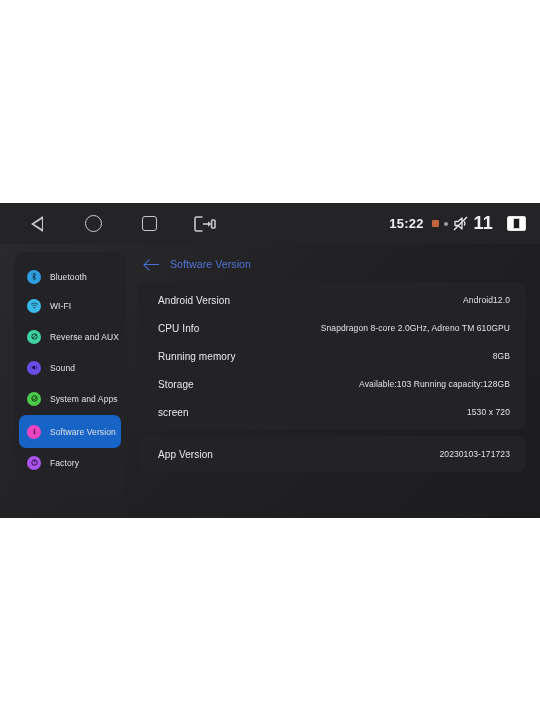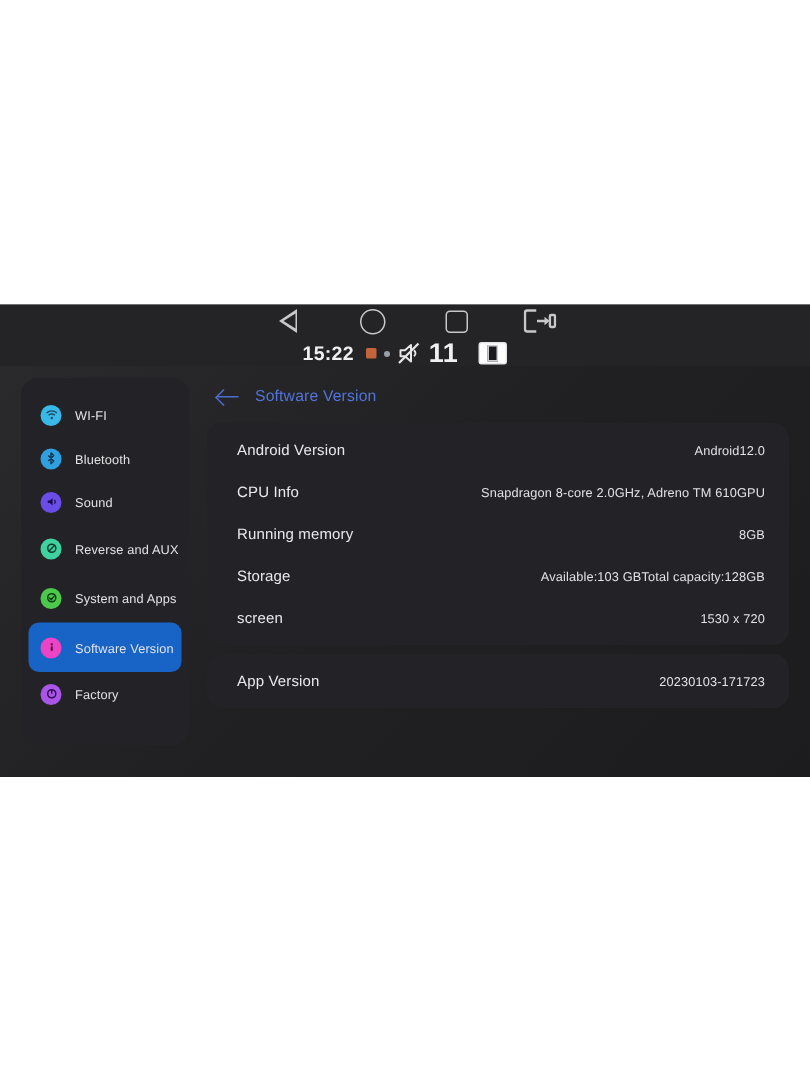--- a/index.html
+++ b/index.html
@@ -31,21 +31,20 @@
     position: absolute;
     left: 0; top: 0;
     width: 540px;
     height: 41px;
     background: #242427;
     display: flex;
     align-items: center;
     justify-content: space-between;
     padding: 0 14px;
     box-sizing: border-box;
-    flex-direction: column;
   }
   #navicons {
     display: flex;
     align-items: center;
     gap: 34px;
     padding-left: 12px;
   }
   .navbtn {
     width: 22px;
     height: 22px;
@@ -286,58 +285,58 @@
       <span class="s-vol">11</span>
       <span class="s-batt"></span>
     </div>
   </div>
 
   <div id="appbody">
 
     <div id="sidebar">
 
       <div class="side-item">
+        <span class="side-icon" style="background:#2f9fe0;">
+          <svg width="8" height="9" viewBox="0 0 8 10">
+              <path d="M2 3 L6 7 L4 9 V1 L6 3 L2 7" fill="none" stroke="#10374f" stroke-width="1" stroke-linejoin="round"></path>
+            </svg>
+        </span>
+        <span class="side-label">Bluetooth</span>
+      </div>
+
+      <div class="side-item">
         <span class="side-icon" style="background:#39b9e8;">
           <svg width="9" height="9" viewBox="0 0 10 10">
               <path d="M1.2 3.6 Q5 0.7 8.8 3.6" fill="none" stroke="#1b4a66" stroke-width="1"></path>
               <path d="M2.6 5.4 Q5 3.5 7.4 5.4" fill="none" stroke="#1b4a66" stroke-width="1"></path>
               <circle cx="5" cy="7.4" r="0.9" fill="#1b4a66"></circle>
             </svg>
         </span>
         <span class="side-label">WI-FI</span>
       </div>
 
-      <div class="side-item">
-        <span class="side-icon" style="background:#2f9fe0;">
-          <svg width="8" height="9" viewBox="0 0 8 10">
-              <path d="M2 3 L6 7 L4 9 V1 L6 3 L2 7" fill="none" stroke="#10374f" stroke-width="1" stroke-linejoin="round"></path>
-            </svg>
-        </span>
-        <span class="side-label">Bluetooth</span>
-      </div>
-
+
+      <div class="side-item tall">
+        <span class="side-icon" style="background:#3fd2a0;">
+          <svg width="9" height="9" viewBox="0 0 10 10">
+              <circle cx="5" cy="5" r="3" fill="none" stroke="#0a3b2b" stroke-width="1.1"></circle>
+              <line x1="2.8" y1="7.2" x2="7.2" y2="2.8" stroke="#0a3b2b" stroke-width="1.1"></line>
+            </svg>
+        </span>
+        <span class="side-label">Reverse and AUX</span>
+      </div>
 
       <div class="side-item">
         <span class="side-icon" style="background:#6a4ce8;">
           <svg width="9" height="9" viewBox="0 0 10 10">
               <path d="M2 4 H3.6 L5.6 2.2 V7.8 L3.6 6 H2 Z" fill="#1c0e52"></path>
               <path d="M7 3.6 Q8.2 5 7 6.4" fill="none" stroke="#1c0e52" stroke-width="0.9"></path>
             </svg>
         </span>
         <span class="side-label">Sound</span>
-      </div>
-
-      <div class="side-item tall">
-        <span class="side-icon" style="background:#3fd2a0;">
-          <svg width="9" height="9" viewBox="0 0 10 10">
-              <circle cx="5" cy="5" r="3" fill="none" stroke="#0a3b2b" stroke-width="1.1"></circle>
-              <line x1="2.8" y1="7.2" x2="7.2" y2="2.8" stroke="#0a3b2b" stroke-width="1.1"></line>
-            </svg>
-        </span>
-        <span class="side-label">Reverse and AUX</span>
       </div>
 
       <div class="side-item tall">
         <span class="side-icon" style="background:#4cc94c;">
           <svg width="9" height="9" viewBox="0 0 10 10">
               <circle cx="5" cy="5" r="3" fill="none" stroke="#0c3a0c" stroke-width="1.1"></circle>
               <path d="M3.4 5.2 L4.6 6.4 L6.8 3.8" fill="none" stroke="#0c3a0c" stroke-width="1.1" stroke-linecap="round"></path>
             </svg>
         </span>
         <span class="side-label">System and Apps</span>
@@ -380,21 +379,21 @@
         <div class="row">
           <span class="row-key">CPU Info</span>
           <span class="row-val">Snapdragon 8-core 2.0GHz, Adreno TM 610GPU</span>
         </div>
         <div class="row">
           <span class="row-key">Running memory</span>
           <span class="row-val">8GB</span>
         </div>
         <div class="row">
           <span class="row-key">Storage</span>
-          <span class="row-val">Available:103 GBTotal capacity:128GB</span>
+          <span class="row-val">Available:103 Running capacity:128GB</span>
         </div>
         <div class="row">
           <span class="row-key">screen</span>
           <span class="row-val">1530 x 720</span>
         </div>
       </div>
 
       <div class="card">
         <div class="row">
           <span class="row-key">App Version</span>

